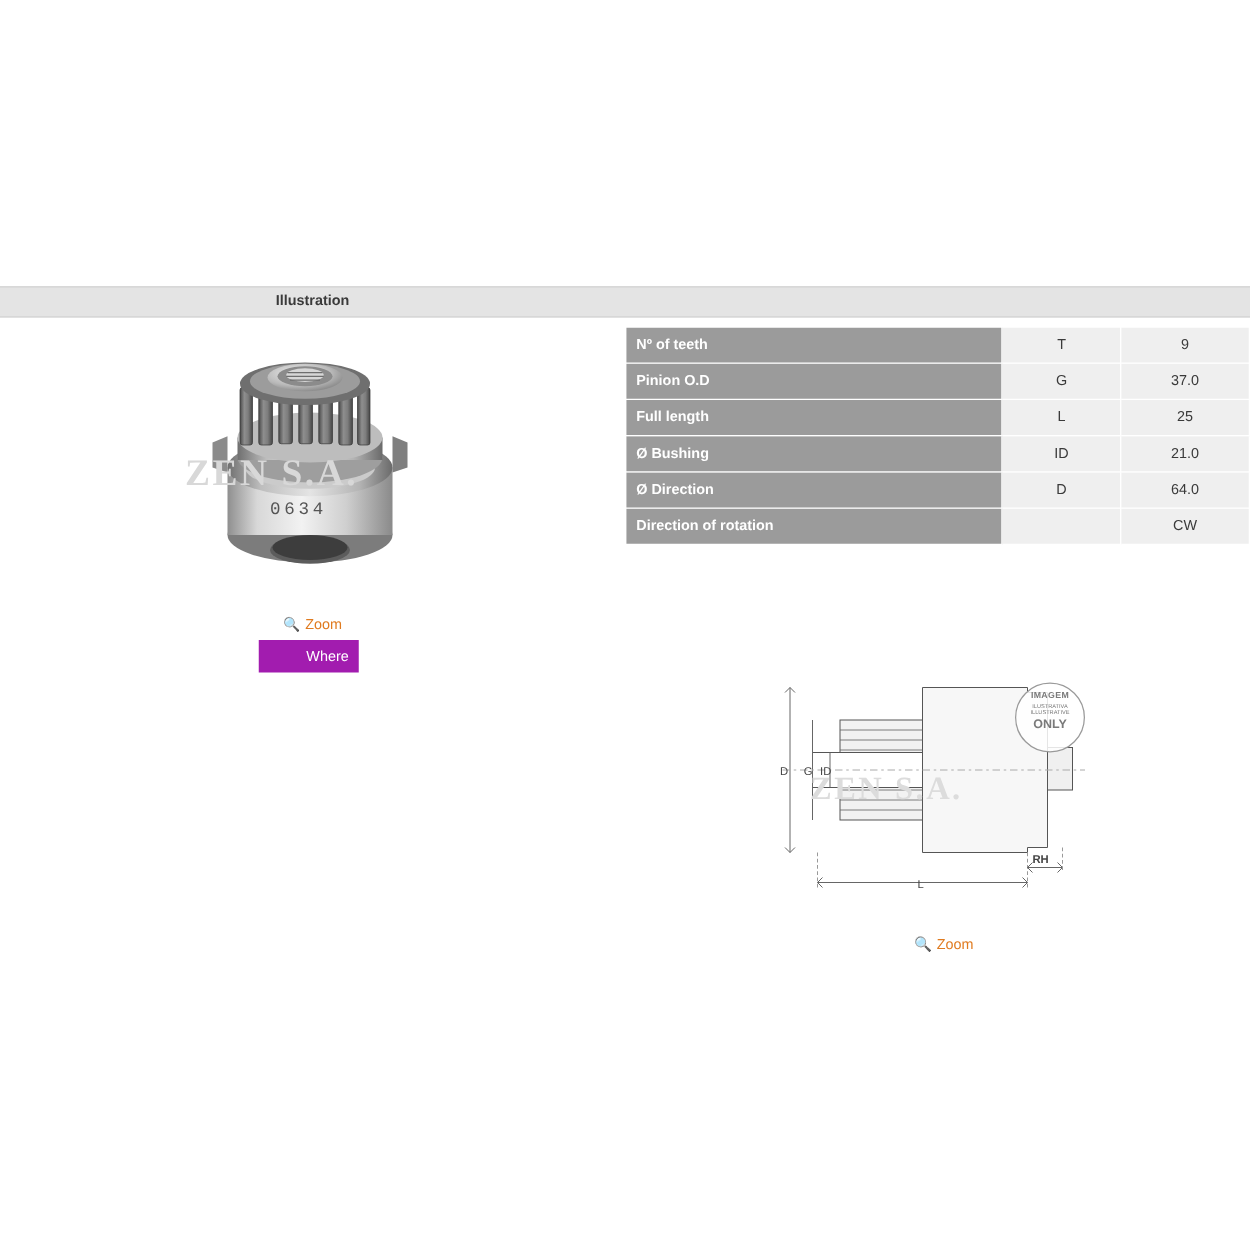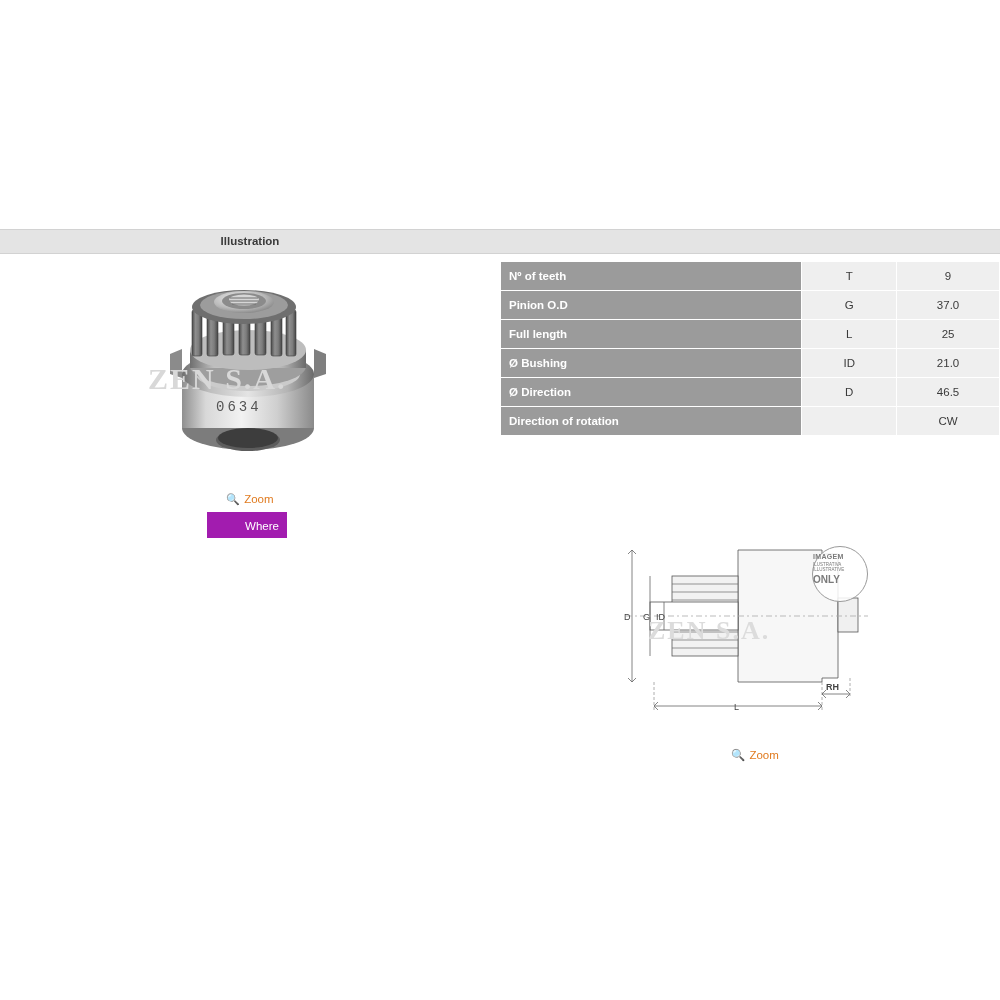--- a/index.html
+++ b/index.html
@@ -179,20 +179,21 @@
 
   .illus-badge {
     position: absolute;
     left: 202px;
     top: 18px;
     width: 54px;
     height: 54px;
     border-radius: 50%;
     border: 1px solid #9a9a9a;
     color: #7a7a7a;
+    text-align: center;
     font-size: 6px;
     line-height: 1.25;
     background: rgba(255,255,255,0.85);
   }
   .illus-badge b { font-size: 7px; display: block; margin-top: 6px; letter-spacing: .3px;}
   .illus-badge .only { font-size: 10px; font-weight: bold; display: block; margin-top: 1px; }
   .illus-badge .sub { font-size: 4.5px; display:block; }
 </style>
 </head>
 <body>
@@ -300,21 +301,21 @@
         <td class="value">25</td>
       </tr>
       <tr>
         <td class="label">Ø Bushing</td>
         <td class="code">ID</td>
         <td class="value">21.0</td>
       </tr>
       <tr>
         <td class="label">Ø Direction</td>
         <td class="code">D</td>
-        <td class="value">46.5</td>
+        <td class="value">64.0</td>
       </tr>
       <tr>
         <td class="label">Direction of rotation</td>
         <td class="code"></td>
         <td class="value">CW</td>
       </tr>
     </tbody>
   </table>
 
   <div class="drawing-wrap">

